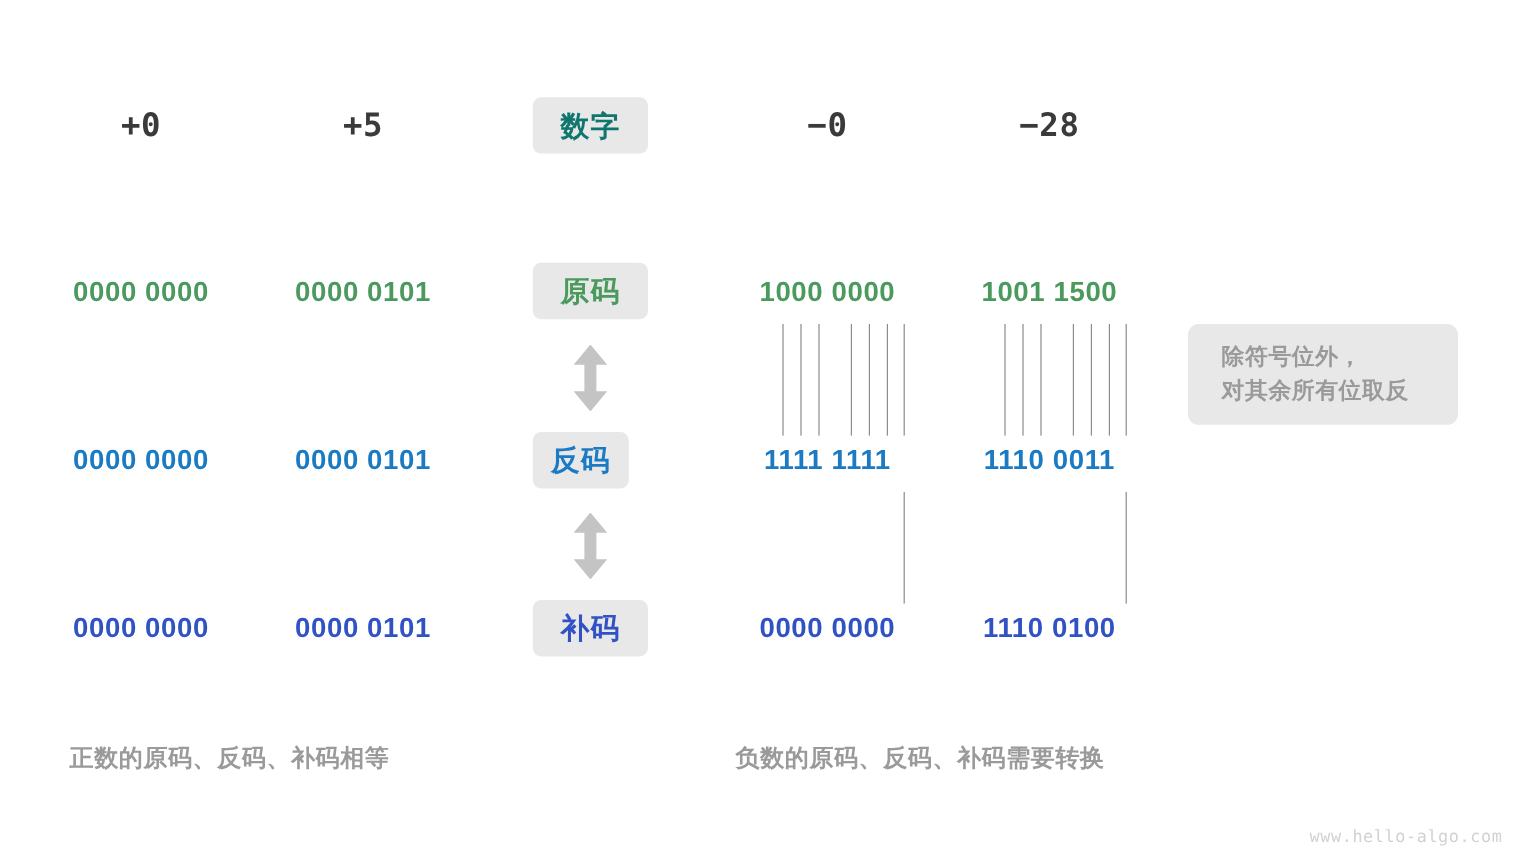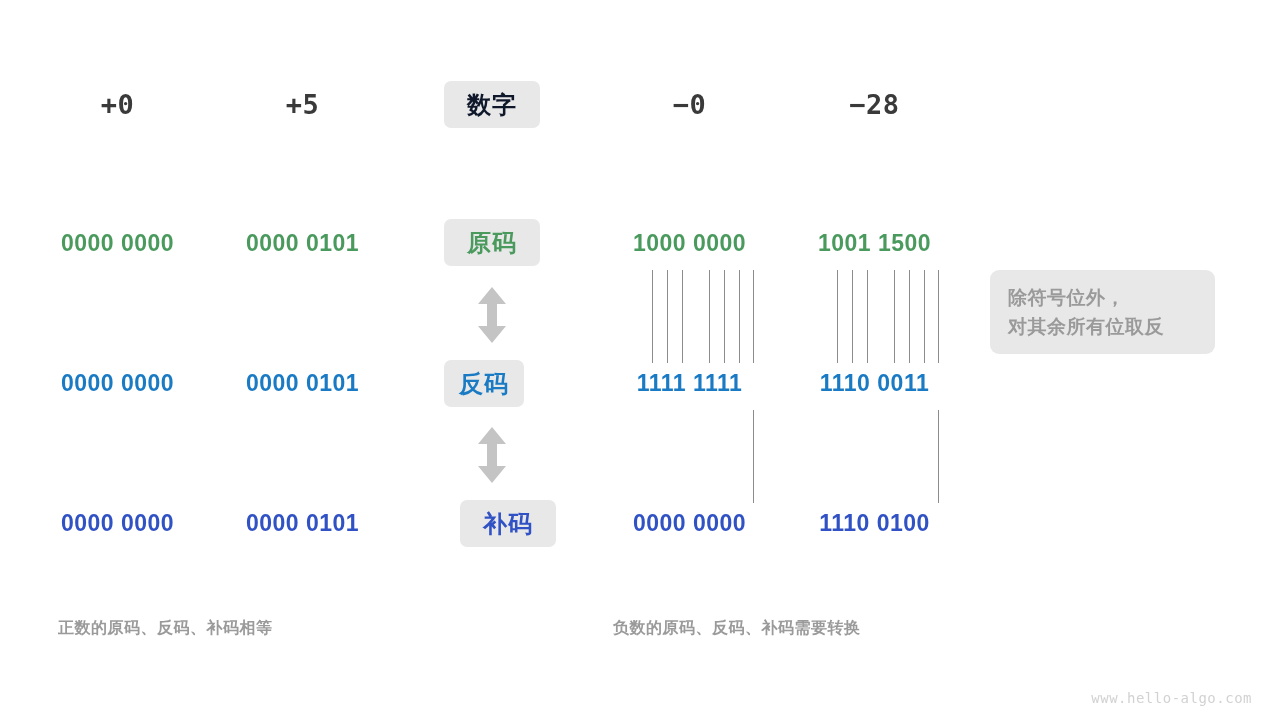--- a/index.html
+++ b/index.html
@@ -53,44 +53,44 @@
   .chip {
     background: #e8e8e8;
     border-radius: 7px;
     font-size: 24px;
     font-weight: bold;
     letter-spacing: 1px;
     display: flex;
     align-items: center;
     justify-content: center;
   }
-  .chip-dark { color: #0f172a; text-align: center; }
+  .chip-dark { color: #0f766e; text-align: center; }
 
   
   .callout {
     position: absolute;
     background: #e8e8e8;
     border-radius: 9px;
     color: #9a9a9a;
     font-size: 19px;
     font-weight: bold;
     line-height: 1.55;
     display: flex;
     flex-direction: column;
     justify-content: center;
-    padding: 10px 18px;
+    padding: 10px 28px;
     box-sizing: border-box;
     letter-spacing: 0.5px;
   }
 
   
   .caption {
     position: absolute;
     color: #9a9a9a;
-    font-size: 16px;
+    font-size: 20px;
     font-weight: bold;
     letter-spacing: 0.5px;
     white-space: nowrap;
   }
 
   
   .watermark {
     position: absolute;
     right: 28px;
     bottom: 14px;
@@ -185,21 +185,21 @@
 
   <svg class="dbl-arrow" style="left:475px; top:427px;" viewBox="0 0 34 56">
     <path d="M17 0 L31 17 L22 17 L22 39 L31 39 L17 56 L3 39 L12 39 L12 17 L3 17 Z" fill="#c4c4c4"></path>
   </svg>
 
 
   <div class="cell binary c-indigo" style="left:45px; top:502px; width:145px; height:42px;">0000 0000</div>
 
   <div class="cell binary c-indigo" style="left:230px; top:502px; width:145px; height:42px;">0000 0101</div>
 
-  <div class="chip" style="position:absolute; left:460px; top:500px; width:96px; height:47px;justify-content:center;">
+  <div class="chip" style="position:absolute; left:444px; top:500px; width:96px; height:47px;justify-content:center;">
     <span style="color:#3152c4;">补码</span>
   </div>
 
   <div class="cell binary c-indigo" style="left:617px; top:502px; width:145px; height:42px;">0000 0000</div>
 
   <div class="cell binary c-indigo" style="left:802px; top:502px; width:145px; height:42px;text-align:center;">1110 0100</div>
 
   <div class="caption" style="left:58px; top:618px;">正数的原码、反码、补码相等</div>
 
   <div class="caption" style="left:613px; top:618px;">负数的原码、反码、补码需要转换</div>

